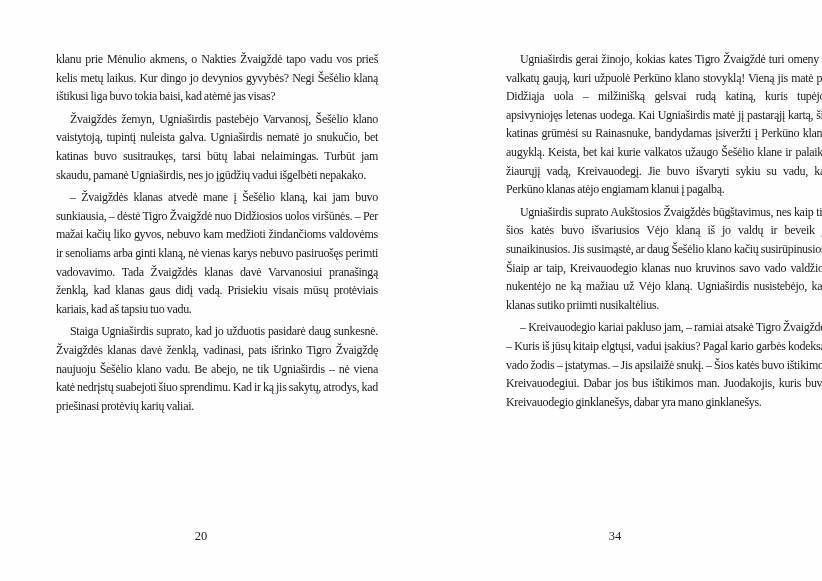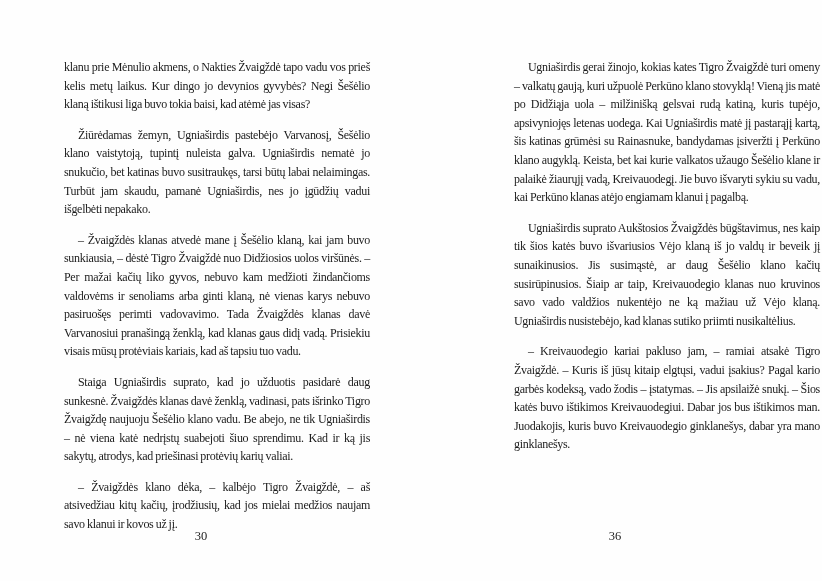--- a/index.html
+++ b/index.html
@@ -25,21 +25,21 @@
     font-size: 12px;
     line-height: 18.6px;
     color: #1b1b1b;
     text-align: justify;
     letter-spacing: -0.3px;
     word-spacing: -0.5px;
   }
   .page-col-left  { left: 52px; }
   .page-col-right { left: 502px; }
   .page-col p {
-    margin: 12px;
+    margin: 4px;
     padding: 0;
   }
   .page-col p.indent {
     text-indent: 14px;
   }
   .page-num {
     position: absolute;
     top: 529px;
     width: 40px;
     text-align: center;
@@ -50,29 +50,28 @@
   .page-num-left  { left: 181px; }
   .page-num-right { left: 595px; }
 </style>
 </head>
 <body>
 
 <div class="spread">
 
   <div class="page-col page-col-left">
       <p class="">klanu prie Mėnulio akmens, o Nakties Žvaigždė tapo vadu vos prieš kelis metų laikus. Kur dingo jo devynios gyvybės? Negi Šešėlio klaną ištikusi liga buvo tokia baisi, kad atėmė jas visas?</p>
-      <p class="indent">Žiūrėdamas žemyn, Ugniaširdis pastebėjo Varvanosį, Šešėlio klano vaistytoją, tupintį nuleista galva. Ugniaširdis nematė jo snukučio, bet katinas buvo susitraukęs, tarsi būtų labai nelaimingas. Turbūt jam skaudu, pamanė Ugniaširdis, nes jo įgūdžių vadui išgelbėti nepakako.</p>
+      <p class="indent">Žvaigždės žemyn, Ugniaširdis pastebėjo Varvanosį, Šešėlio klano vaistytoją, tupintį nuleista galva. Ugniaširdis nematė jo snukučio, bet katinas buvo susitraukęs, tarsi būtų labai nelaimingas. Turbūt jam skaudu, pamanė Ugniaširdis, nes jo įgūdžių vadui išgelbėti nepakako.</p>
       <p class="indent">– Žvaigždės klanas atvedė mane į Šešėlio klaną, kai jam buvo sunkiausia, – dėstė Tigro Žvaigždė nuo Didžiosios uolos viršūnės. – Per mažai kačių liko gyvos, nebuvo kam medžioti žindančioms valdovėms ir senoliams arba ginti klaną, nė vienas karys nebuvo pasiruošęs perimti vadovavimo. Tada Žvaigždės klanas davė Varvanosiui pranašingą ženklą, kad klanas gaus didį vadą. Prisiekiu visais mūsų protėviais kariais, kad aš tapsiu tuo vadu.</p>
       <p class="indent">Staiga Ugniaširdis suprato, kad jo užduotis pasidarė daug sunkesnė. Žvaigždės klanas davė ženklą, vadinasi, pats išrinko Tigro Žvaigždę naujuoju Šešėlio klano vadu. Be abejo, ne tik Ugniaširdis – nė viena katė nedrįstų suabejoti šiuo sprendimu. Kad ir ką jis sakytų, atrodys, kad priešinasi protėvių karių valiai.</p>
-      <p class="indent">– Žvaigždės klano dėka, – kalbėjo Tigro Žvaigždė, – aš atsivedžiau kitų kačių, įrodžiusių, kad jos mielai medžios naujam savo klanui ir kovos už jį.</p>
     </div>
 
   <div class="page-col page-col-right">
       <p class="indent">Ugniaširdis gerai žinojo, kokias kates Tigro Žvaigždė turi omeny – valkatų gaują, kuri užpuolė Perkūno klano stovyklą! Vieną jis matė po Didžiąja uola – milžinišką gelsvai rudą katiną, kuris tupėjo, apsivyniojęs letenas uodega. Kai Ugniaširdis matė jį pastarąjį kartą, šis katinas grūmėsi su Rainasnuke, bandydamas įsiveržti į Perkūno klano augyklą. Keista, bet kai kurie valkatos užaugo Šešėlio klane ir palaikė žiaurųjį vadą, Kreivauodegį. Jie buvo išvaryti sykiu su vadu, kai Perkūno klanas atėjo engiamam klanui į pagalbą.</p>
       <p class="indent">Ugniaširdis suprato Aukštosios Žvaigždės būgštavimus, nes kaip tik šios katės buvo išvariusios Vėjo klaną iš jo valdų ir beveik jį sunaikinusios. Jis susimąstė, ar daug Šešėlio klano kačių susirūpinusios. Šiaip ar taip, Kreivauodegio klanas nuo kruvinos savo vado valdžios nukentėjo ne ką mažiau už Vėjo klaną. Ugniaširdis nusistebėjo, kad klanas sutiko priimti nusikaltėlius.</p>
       <p class="indent">– Kreivauodegio kariai pakluso jam, – ramiai atsakė Tigro Žvaigždė. – Kuris iš jūsų kitaip elgtųsi, vadui įsakius? Pagal kario garbės kodeksą, vado žodis – įstatymas. – Jis apsilaižė snukį. – Šios katės buvo ištikimos Kreivauodegiui. Dabar jos bus ištikimos man. Juodakojis, kuris buvo Kreivauodegio ginklanešys, dabar yra mano ginklanešys.</p>
     </div>
 
-  <div class="page-num page-num-left">30</div>
+  <div class="page-num page-num-left">20</div>
 
-  <div class="page-num page-num-right">36</div>
+  <div class="page-num page-num-right">34</div>
 
 </div>
 
 </body></html>

